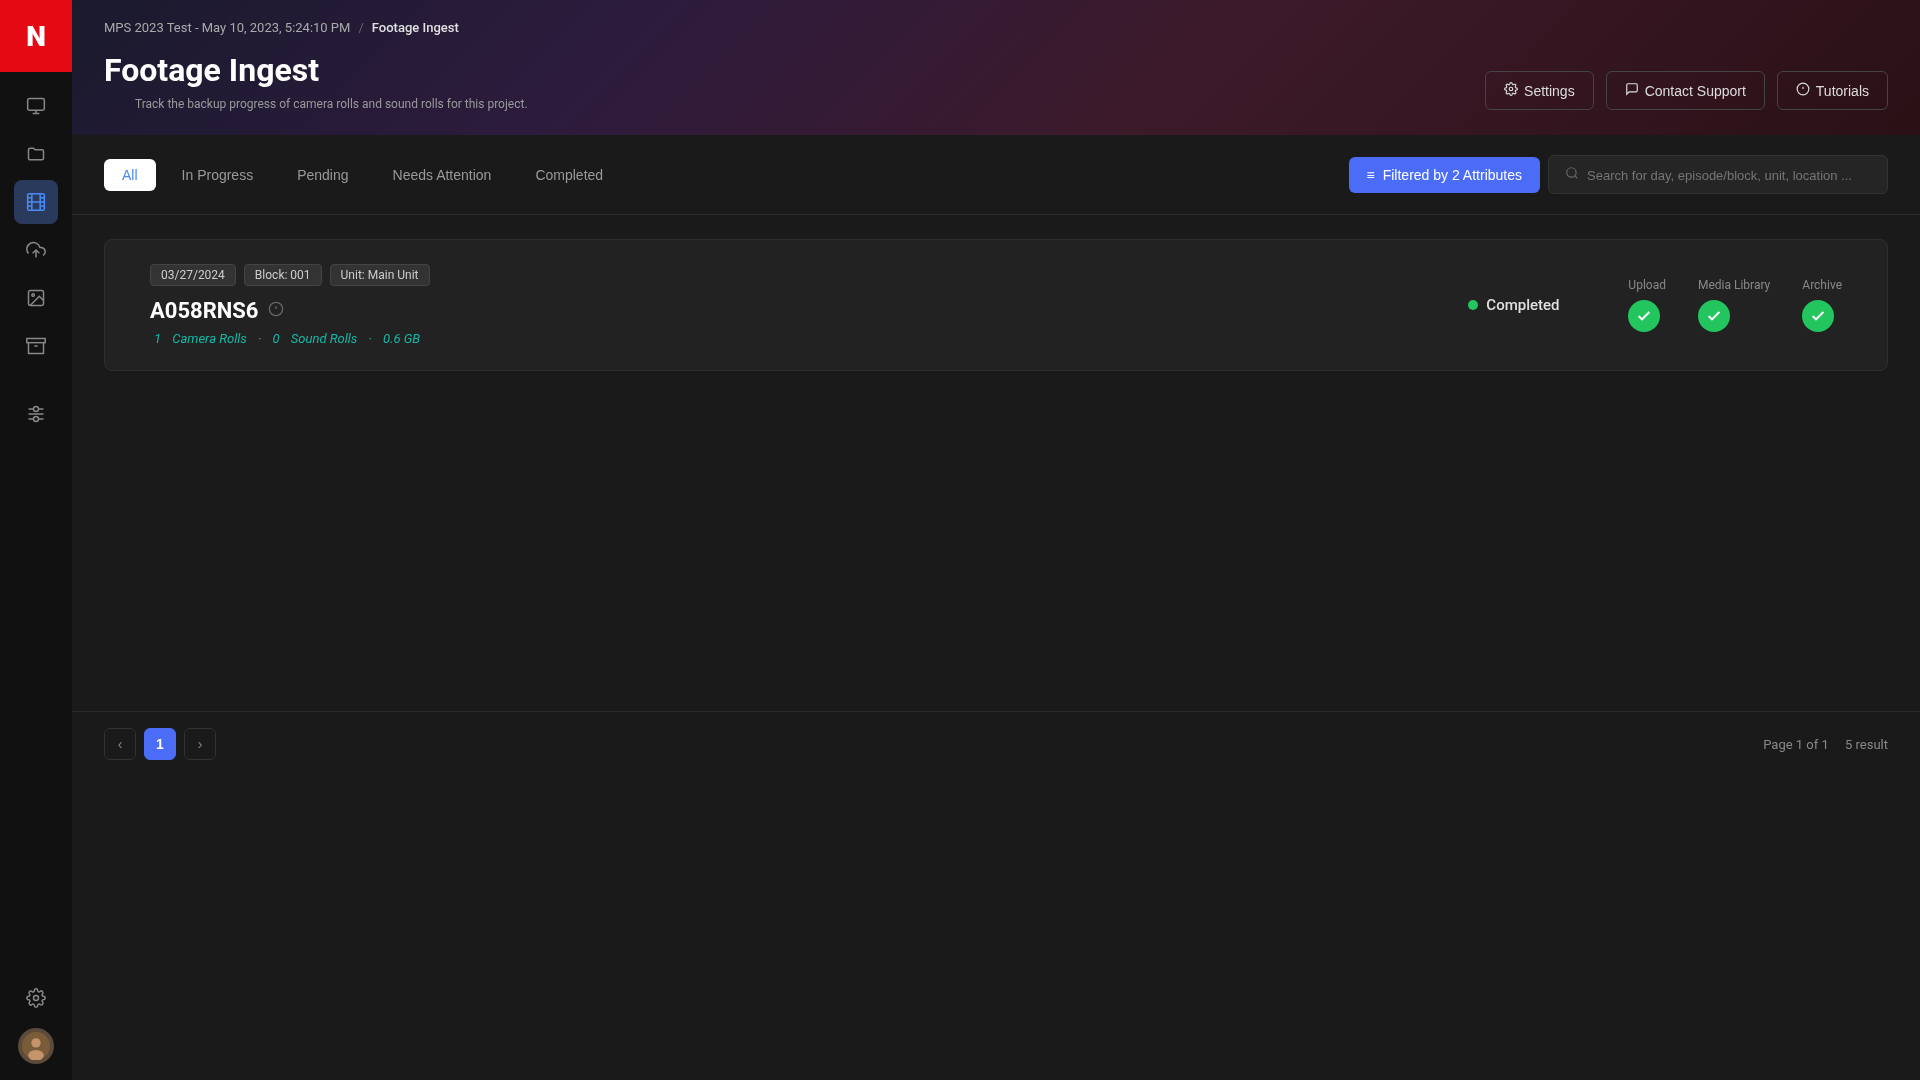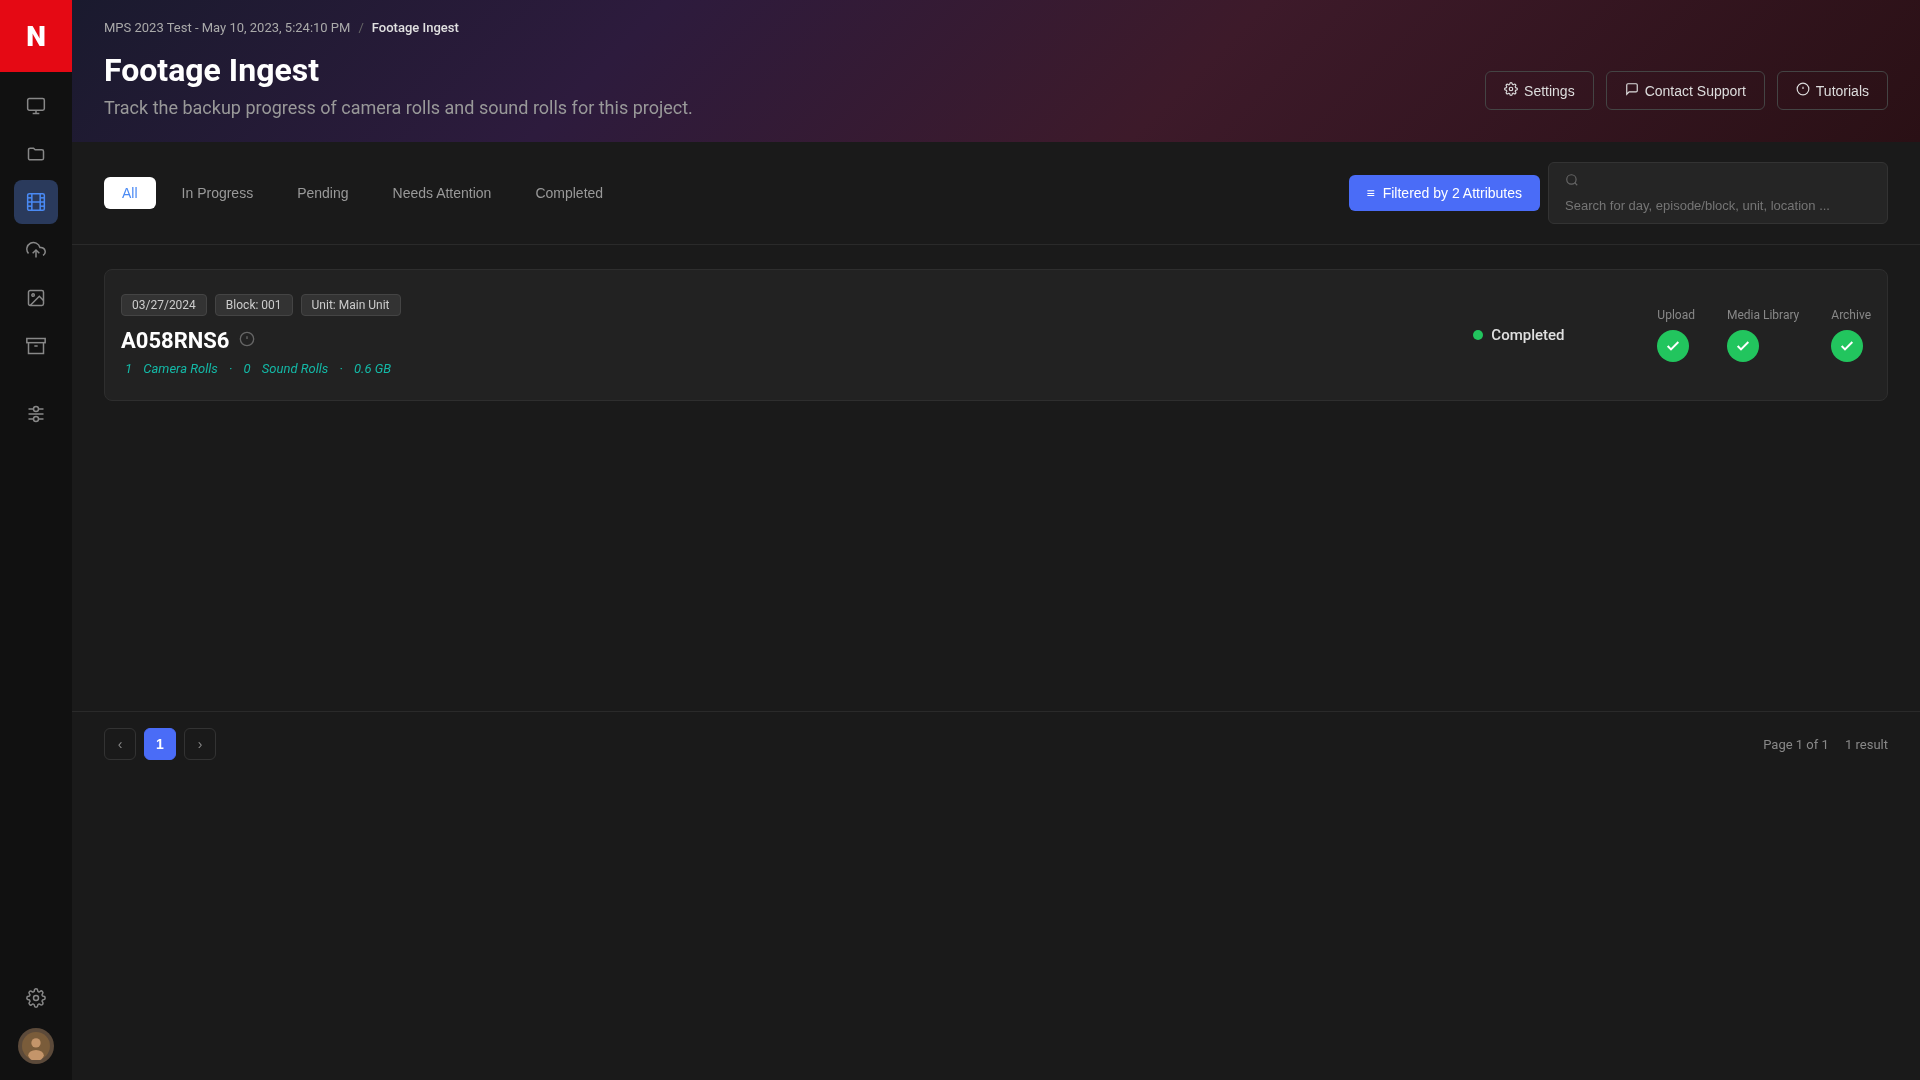--- a/index.html
+++ b/index.html
@@ -116,22 +116,23 @@
       justify-content: space-between;
     }
     .header-title-area {}
     .page-title {
       font-size: 32px;
       font-weight: 700;
       color: #ffffff;
       margin-bottom: 8px;
     }
     .page-subtitle {
-      font-size: 18px;
+      font-size: 12px;
       color: #999;
+      margin-left: 31px;
     }
     .header-actions {
       display: flex;
       gap: 12px;
       align-items: center;
       margin-top: 20px;
     }
     .header-btn {
       display: flex;
       align-items: center;
@@ -181,28 +182,27 @@
       border-radius: 6px;
       background: #4a6cf7;
       border: none;
       color: white;
       font-size: 14px;
       cursor: pointer;
       font-weight: 500;
     }
     .search-bar {
       display: flex;
-      align-items: flex-start;
+      align-items: flex-end;
       gap: 8px;
       padding: 10px 16px;
       border-radius: 6px;
       border: 1px solid #333;
       background: #252525;
       width: 340px;
-      flex-direction: column;
     }
     .search-icon-el {
       color: #666;
       font-size: 14px;
       flex-shrink: 0;
     }
     .search-input {
       background: transparent;
       border: none;
       outline: none;
@@ -216,24 +216,23 @@
       flex: 1;
       padding: 24px 32px;
       overflow-y: auto;
       background: #1a1a1a;
     }
 
     
     .roll-card {
       background: #222222;
       border-radius: 8px;
-      padding: 24px 16px;
-      display: flex;
-      align-items: center;
-      gap: 24px;
+      padding: 24px 45px;
+      display: flex;
+      align-items: center;
       margin-bottom: 12px;
       border: 1px solid #2e2e2e;
     }
     .roll-info { flex: 1; }
     .roll-tags {
       display: flex;
       gap: 8px;
       margin-bottom: 12px;
     }
     .roll-tag {
@@ -568,17 +567,17 @@
 
   <div class="footer-bar">
     <div class="pagination">
       <button class="page-nav-btn">‹</button>
       <button class="page-number-btn">1</button>
       <button class="page-nav-btn">›</button>
     </div>
     <div class="pagination-info">
       <span>Page 1 of 1</span>
       <span>&nbsp;&nbsp;&nbsp;</span>
-      <span>1 result</span>
+      <span>5 result</span>
     </div>
   </div>
 
 </div>
 
 </body></html>

